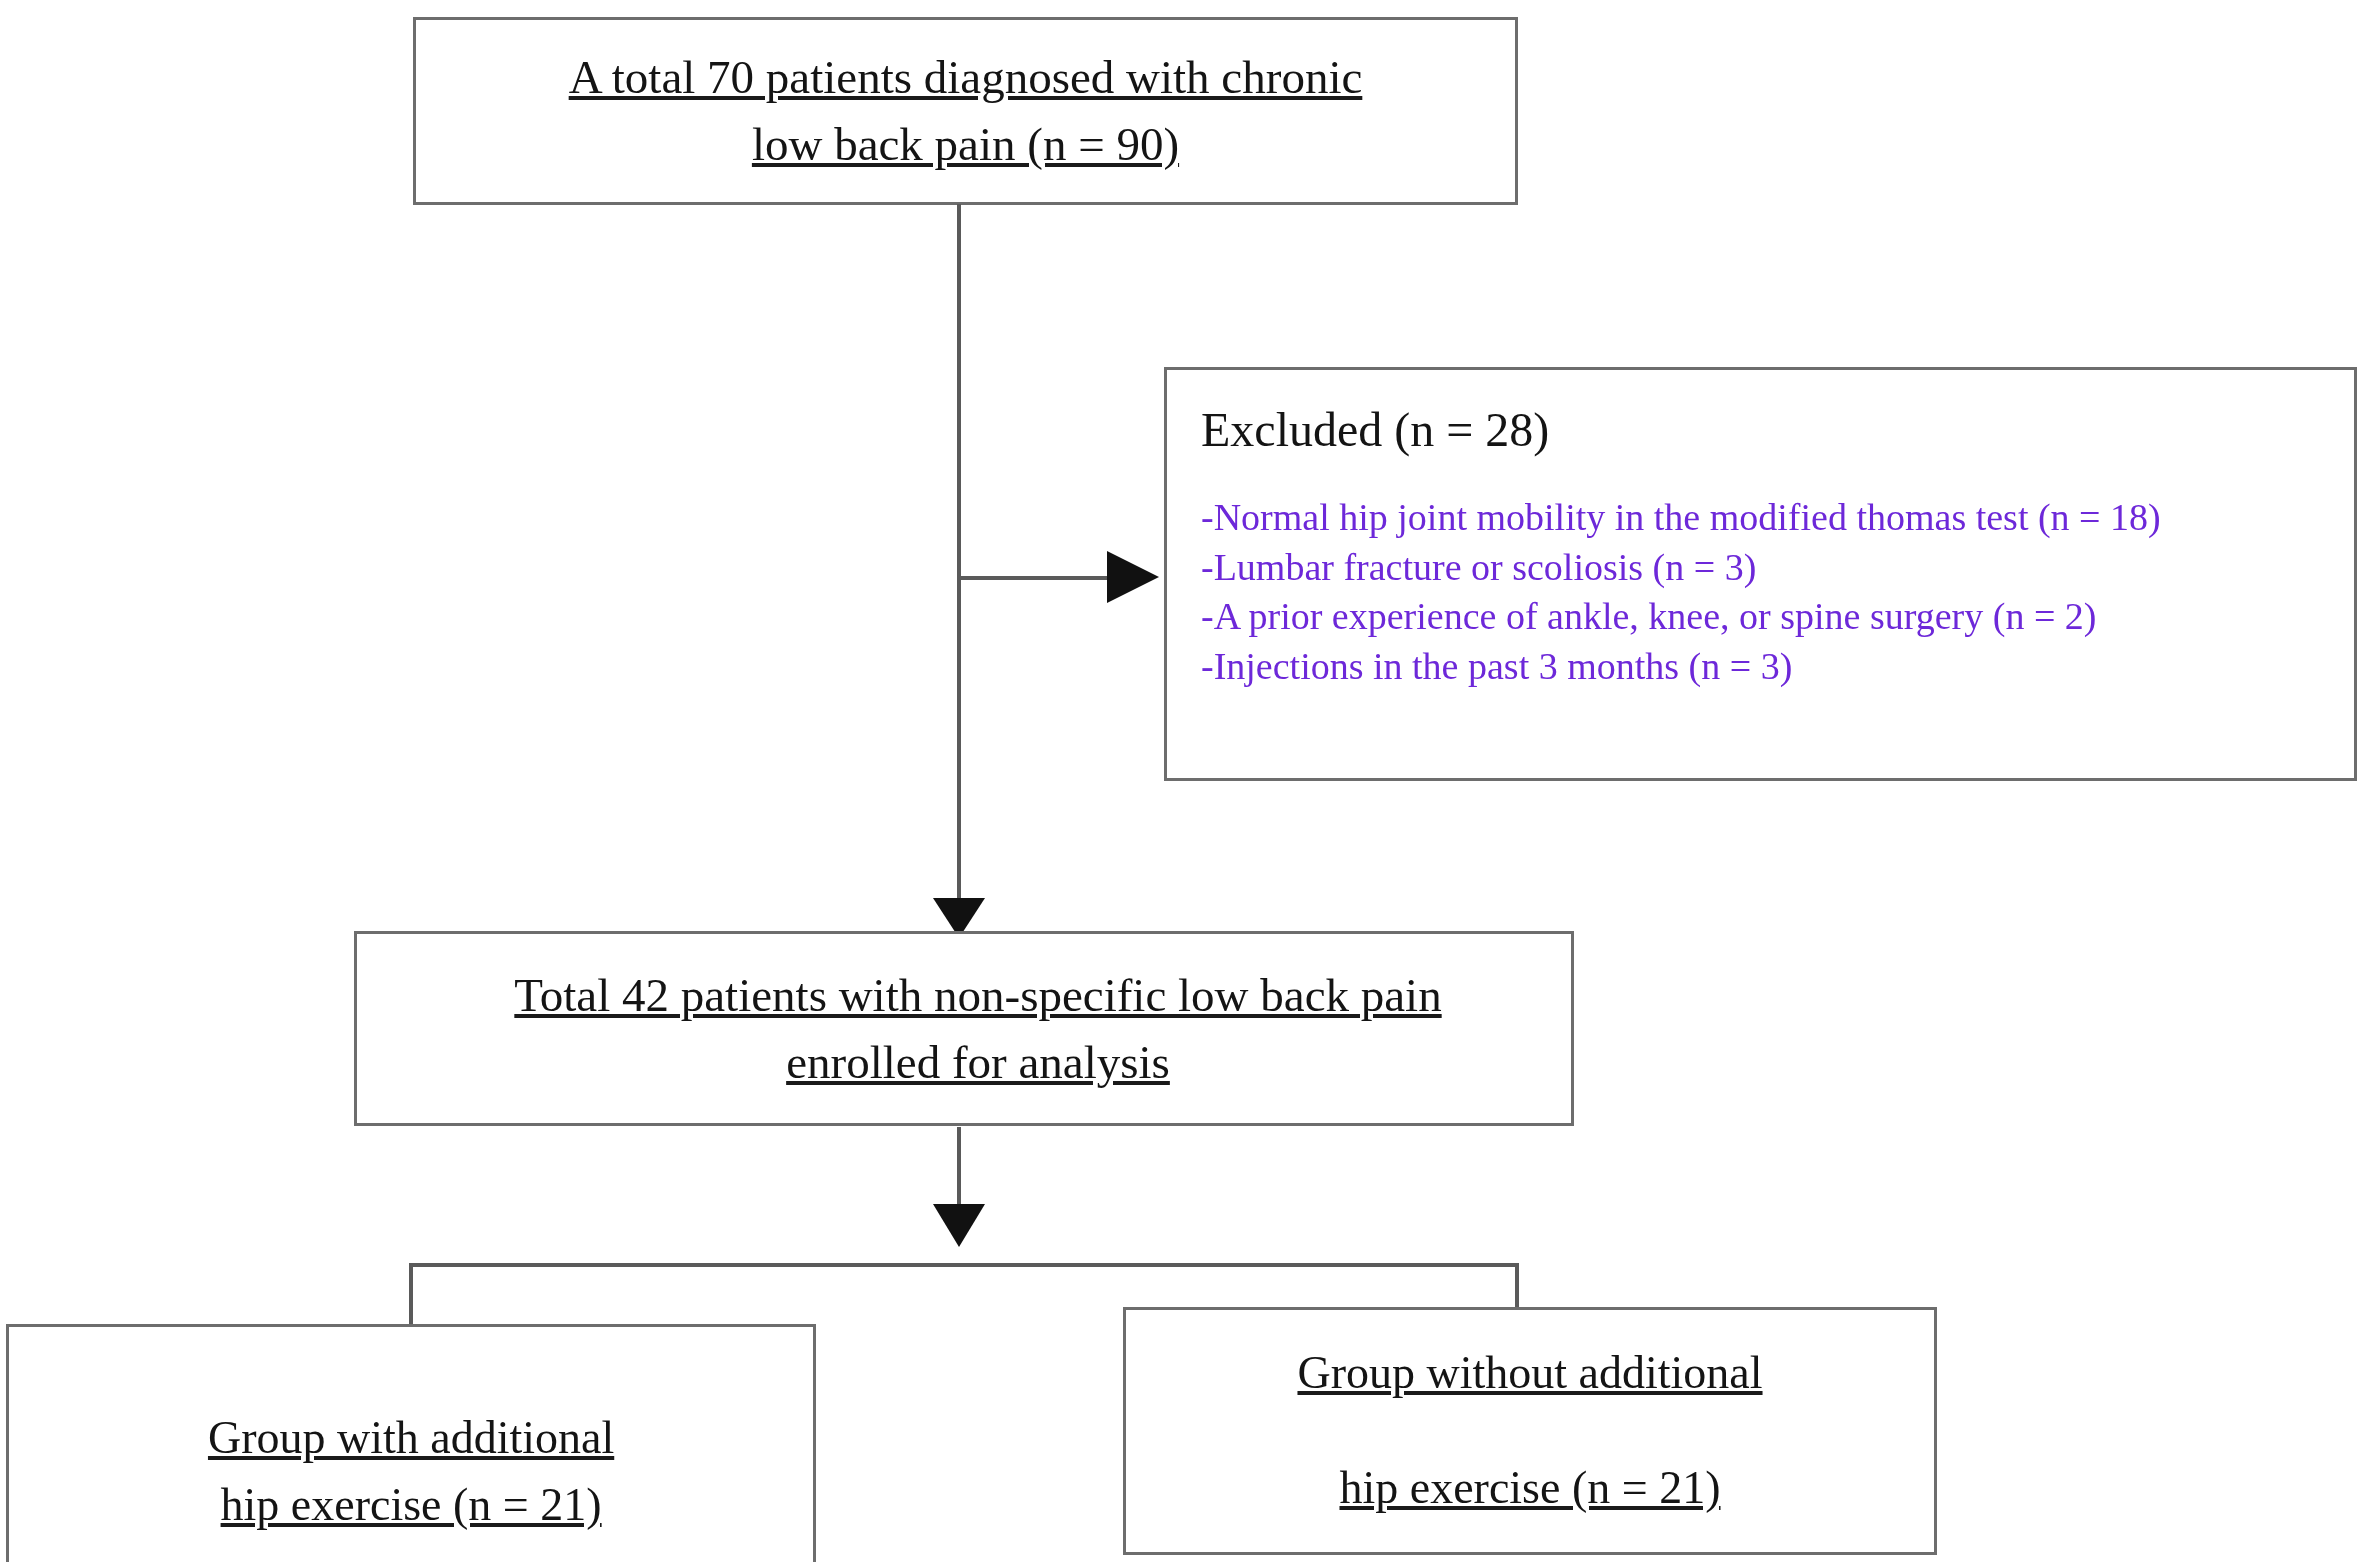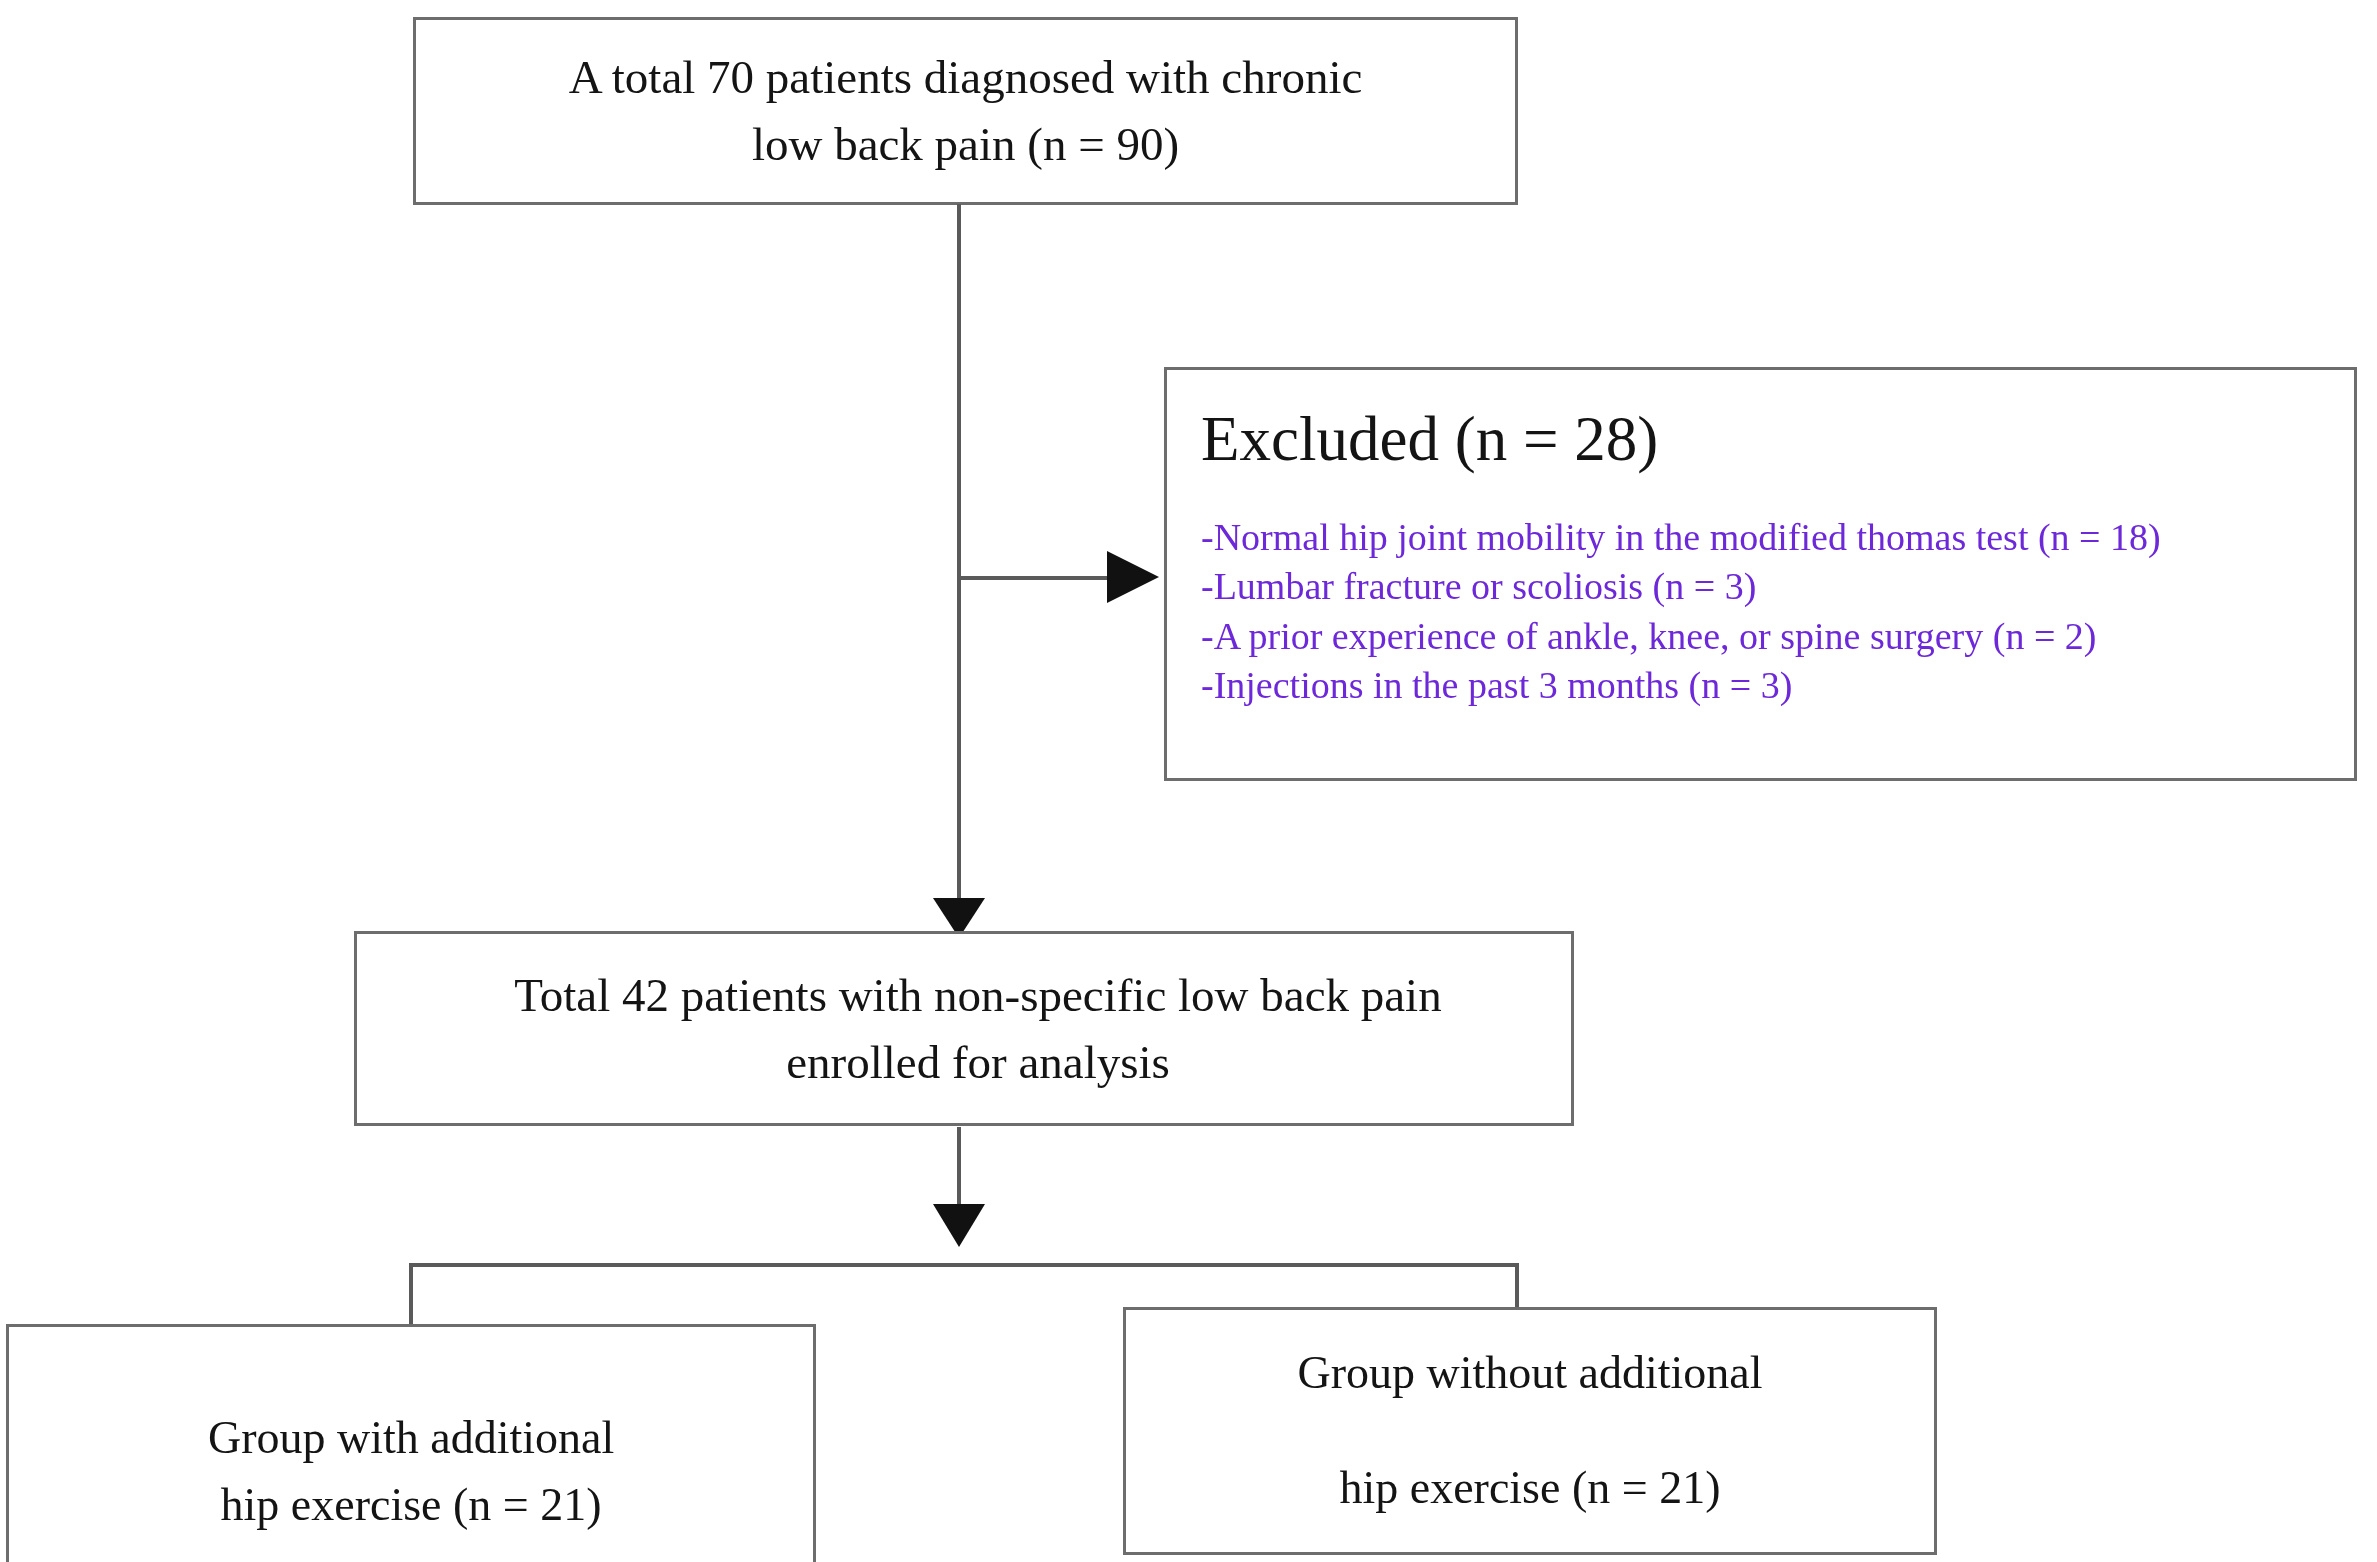--- a/index.html
+++ b/index.html
@@ -26,20 +26,21 @@
     box-sizing: border-box;
     background: #ffffff;
     border: 3.8px solid #6d6d6d;
     display: flex;
     flex-direction: column;
     justify-content: center;
   }
   .node.centered {
     align-items: center;
     text-align: center;
+    text-decoration: underline;
   }
   .node-line {
     font-size: 47px;
     line-height: 1.42;
     white-space: nowrap;
     color: #141414;
   }
 
   
   #box-enrollment {
@@ -53,21 +54,21 @@
   #box-excluded {
     left: 1164px;
     top: 367px;
     width: 1193px;
     height: 414px;
     align-items: flex-start;
     justify-content: flex-start;
     padding: 29px 0 0 34px;
   }
   #box-excluded .excl-title {
-    font-size: 63px;
+    font-size: 48px;
     line-height: 1.3;
     margin-bottom: 32px;
     color: #141414;
     white-space: nowrap;
   }
   .excl-list {
     list-style: none;
     margin: 0;
     padding: 0;
   }

